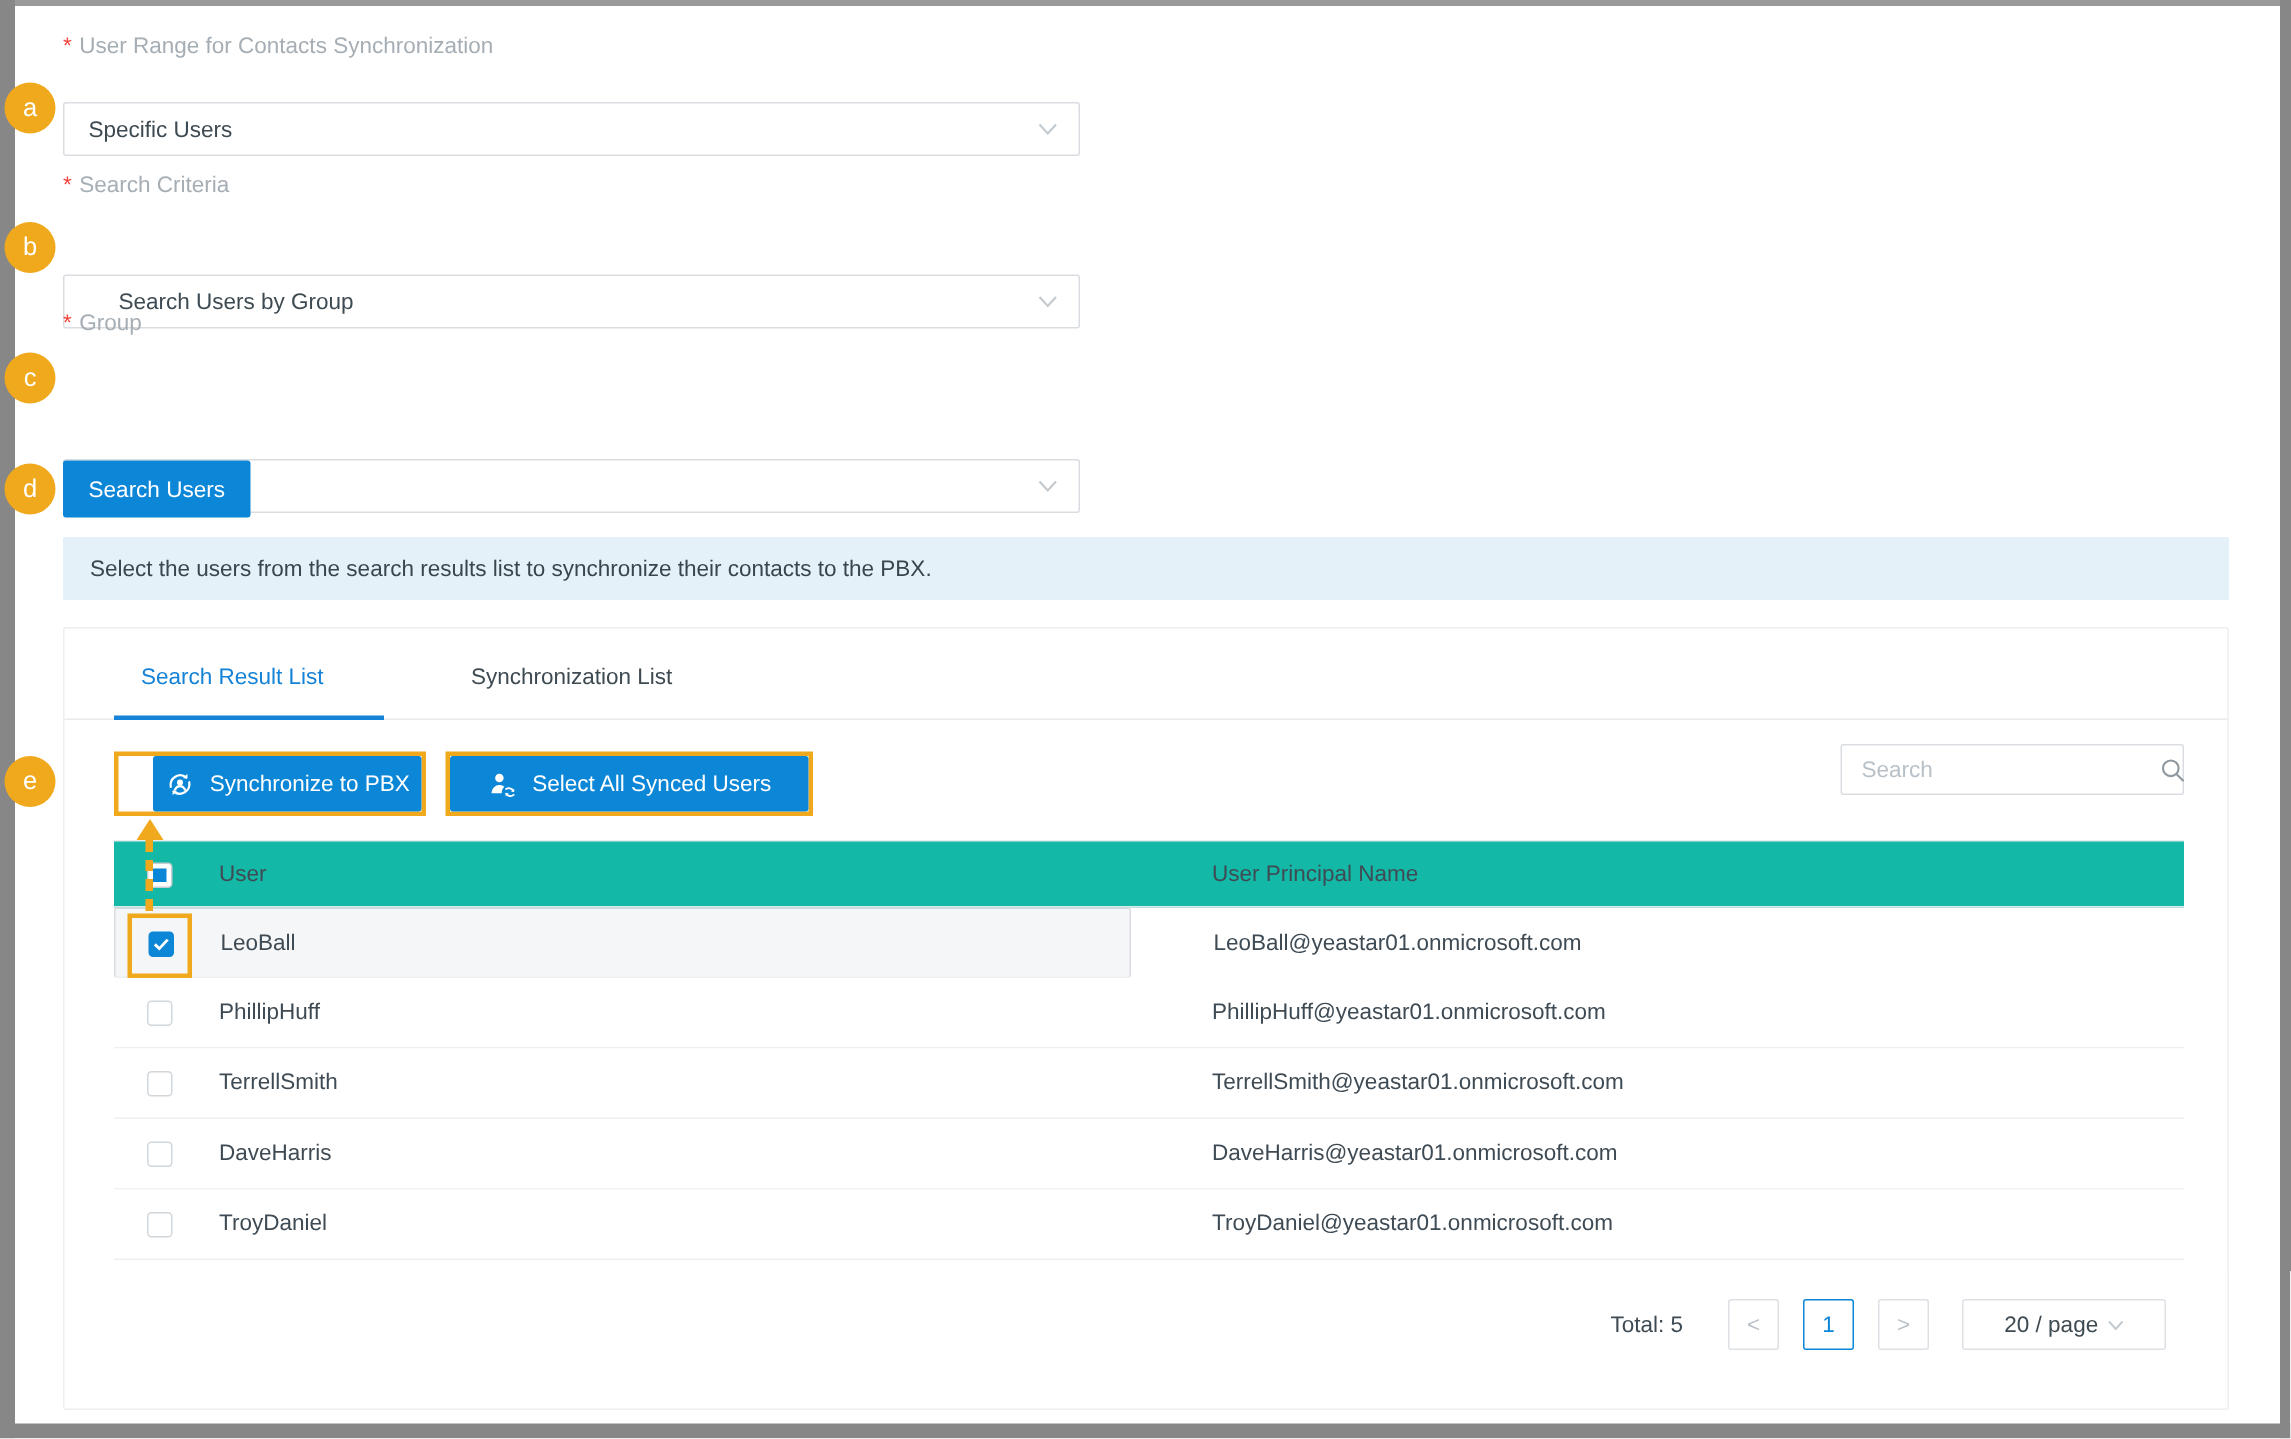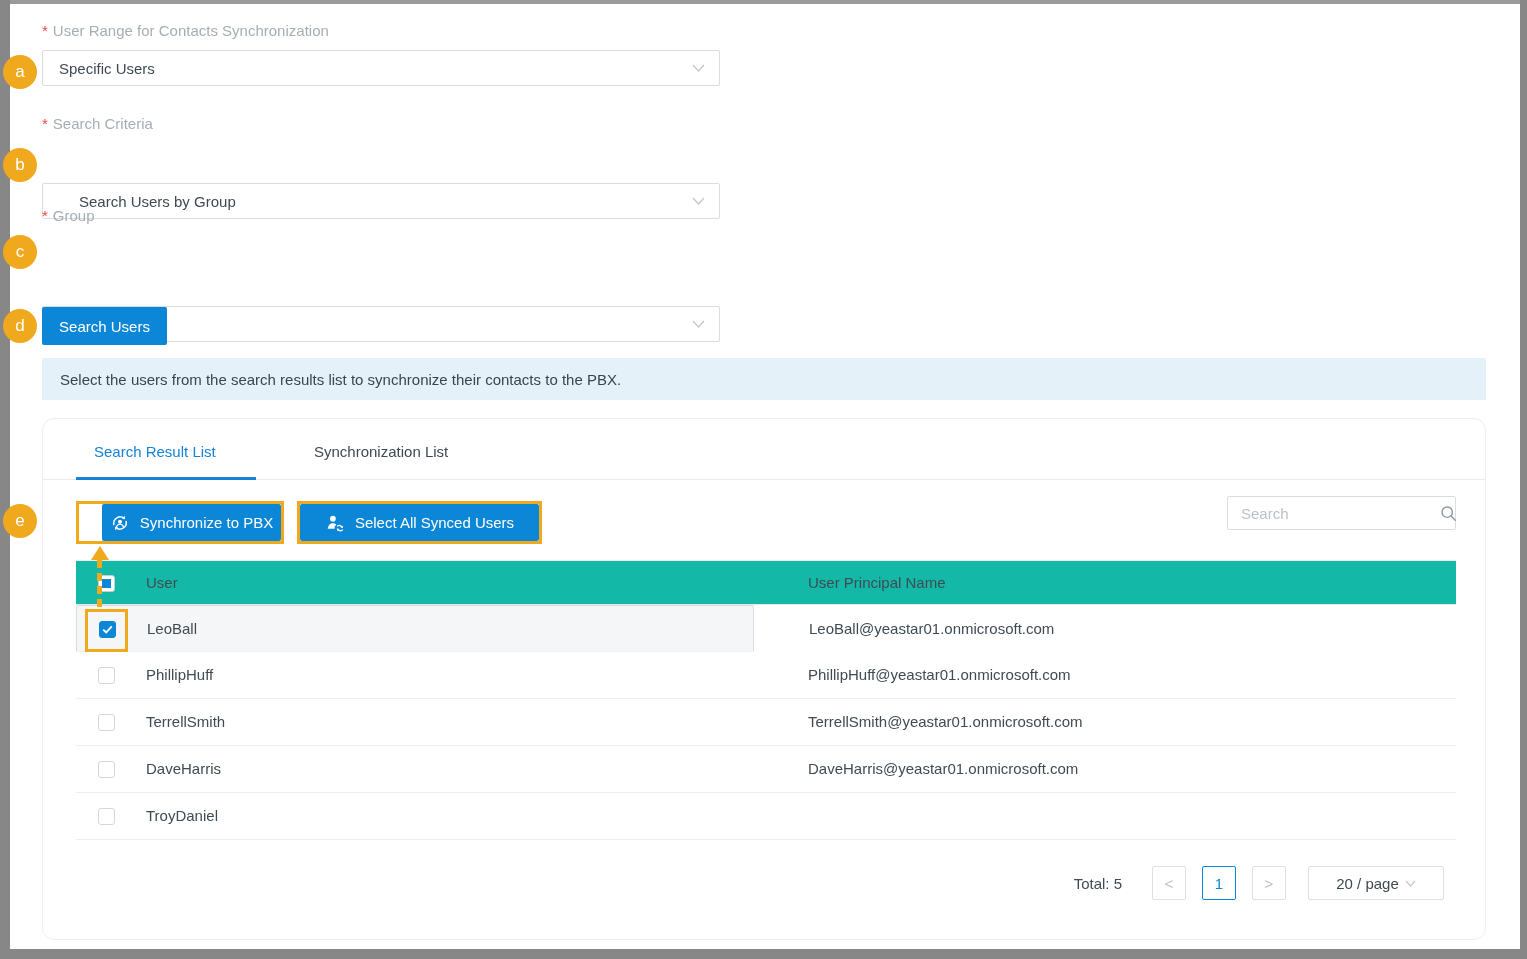--- a/index.html
+++ b/index.html
@@ -30,21 +30,21 @@
          display:inline-flex; align-items:center; padding:0 10px; font-size:14px; color:#434f58; gap:8px; }
   .tag .x { color:#9aa3ab; font-size:15px; cursor:pointer; }
 
   .btn-blue { background:#0c86d6; color:#fff; border:none; border-radius:2px; font-size:15px;
               font-family:inherit; display:inline-flex; align-items:center; justify-content:center;
               gap:10px; cursor:pointer; }
 
   .banner { background:#e4f1f9; display:flex; align-items:center; font-size:15px; color:#3a464e;
             padding-left:18px; border-radius:1px; }
 
-  .card { border:1px solid #eceef0; border-radius:12px; background:#fff; }
+  .card { border:1px solid #eceef0; border-radius:2px; background:#fff; }
 
   .tab { font-size:15px; cursor:pointer; }
   .tab.active { color:#1482d6; }
   .tab.inactive { color:#3e4a52; }
   .tab-underline { background:#1482d6; height:3px; }
   .tab-divider { background:#e9ecee; height:1px; }
 
   .hl-box { border:3px solid #f0a81c; display:flex; }
   .hl-box .btn-blue { width:100%; height:100%; }
 
@@ -90,21 +90,21 @@
   .hl-cb { position:absolute; width:43px; height:43px; border:3px solid #f0a81c; z-index:24; }
 </style>
 </head>
 <body>
 
 <div class="page">
 
   <div class="abs f-label" style="left:42px; top:22px;">
     <span class="req">*</span><span>User Range for Contacts Synchronization</span>
   </div>
-  <div class="abs sel" style="left:42px; top:50px;align-items:center;">
+  <div class="abs sel" style="left:42px; top:68px;align-items:center;">
     <span>Specific Users</span>
     <span class="chev">
       <svg width="13" height="8" viewBox="0 0 13 8">
           <polyline points="1,1 6.5,7 12,1" fill="none" stroke="#c3cad0" stroke-width="1.4"></polyline>
         </svg>
     </span>
   </div>
 
   <div class="abs f-label" style="left:42px; top:115px;">
     <span class="req">*</span><span>Search Criteria</span>
@@ -221,20 +221,21 @@
 
       <div class="t-row">
         <span class="cb row"></span>
         <span class="cell-user">DaveHarris</span>
         <span class="cell-upn">DaveHarris@yeastar01.onmicrosoft.com</span>
       </div>
 
       <div class="t-row">
         <span class="cb row"></span>
         <span class="cell-user">TroyDaniel</span>
+        <span class="cell-upn">TroyDaniel@yeastar01.onmicrosoft.com</span>
       </div>
     </div>
 
     <div class="abs pg" style="top:447px; right:41px;">
       <span class="total">Total: 5</span>
       <span class="pg-box">&lt;</span>
       <span class="pg-box cur">1</span>
       <span class="pg-box">&gt;</span>
       <span class="pg-size">
         <span>20 / page</span>

